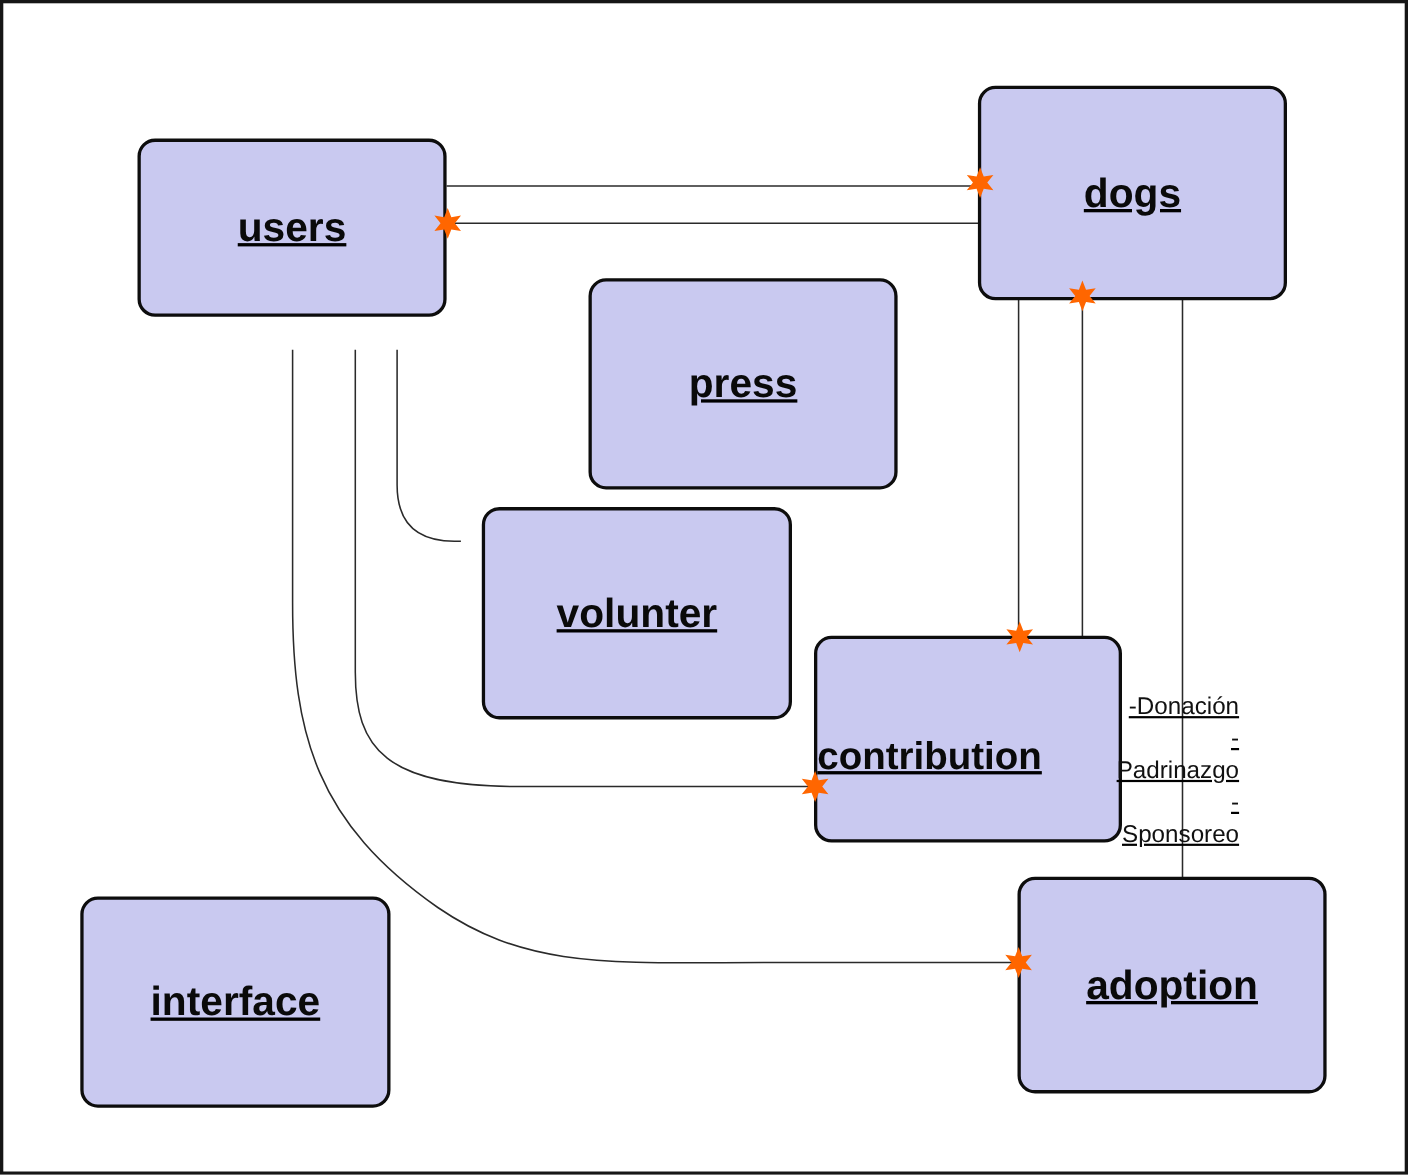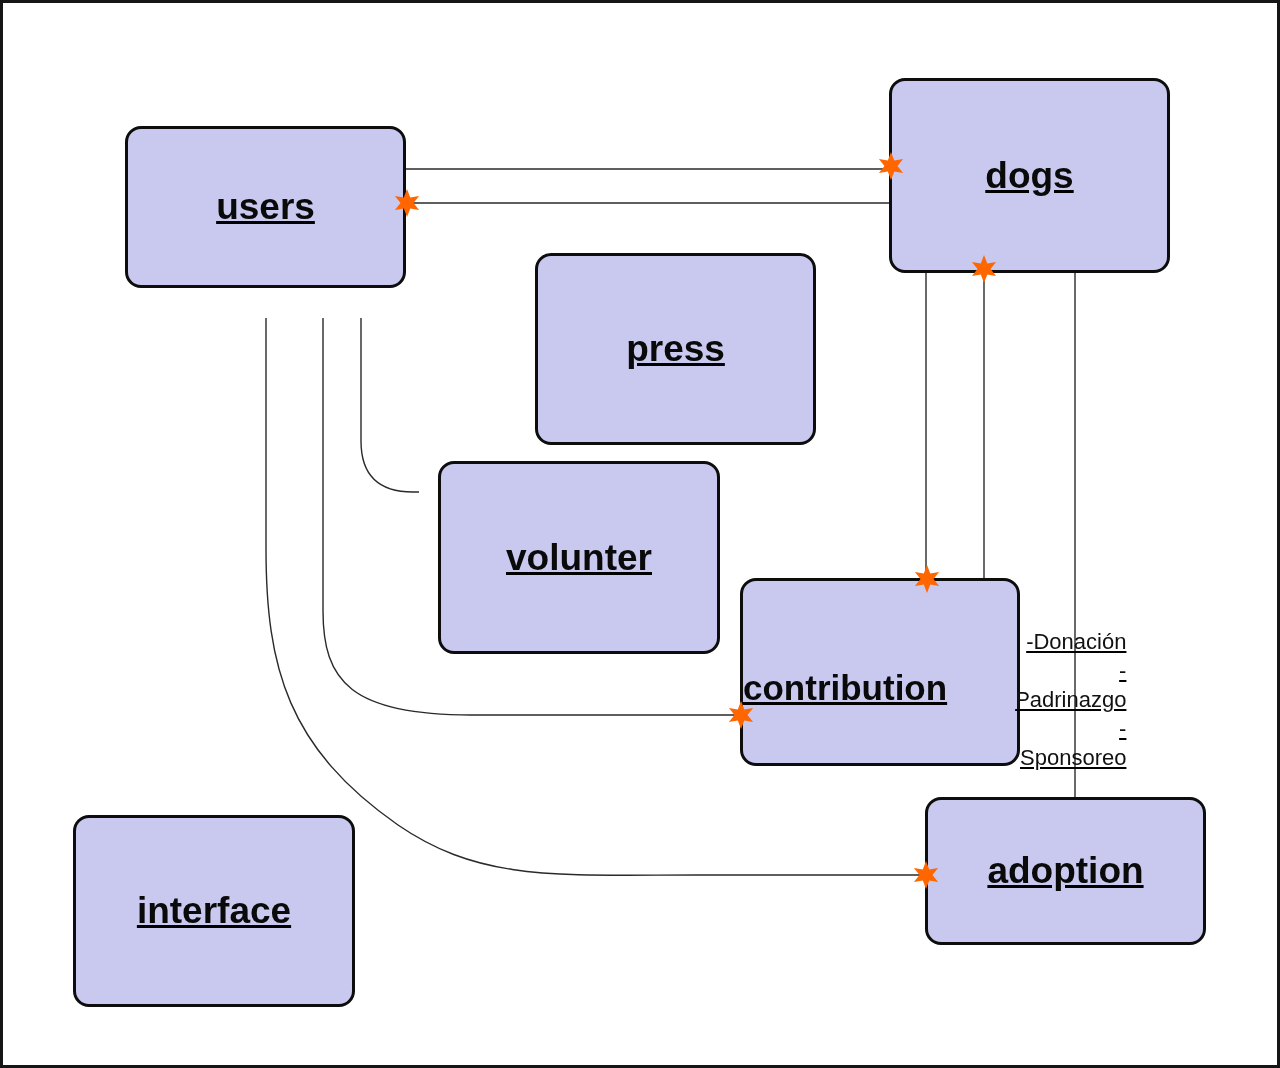--- a/index.html
+++ b/index.html
@@ -98,21 +98,21 @@
 
   <div class="node has-sublist" style="left:737px;top:575px;width:280px;height:188px;">
     <span class="label">contribution</span>
     <div class="sublist">
       <div>-Donación</div>
       <div>-Padrinazgo</div>
       <div>-Sponsoreo</div>
     </div>
   </div>
 
-  <div class="node" style="left:922px;top:794px;width:281px;height:148px;">
+  <div class="node" style="left:922px;top:794px;width:281px;height:197px;">
     <span class="label">adoption</span>
   </div>
 
   <div class="node" style="left:70px;top:812px;width:282px;height:192px;">
     <span class="label">interface</span>
   </div>
 
   <svg class="layer" id="marker-layer" viewBox="0 0 1280 1068" style="z-index:3;" aria-hidden="true">
       <polygon points="404.0,186.0 407.3,194.4 416.1,193.0 410.5,200.0 416.1,207.0 407.3,205.6 404.0,214.0 400.8,205.6 391.9,207.0 397.5,200.0 391.9,193.0 400.8,194.4" fill="#FF6600"></polygon>
       <polygon points="888.0,149.0 891.3,157.4 900.1,156.0 894.5,163.0 900.1,170.0 891.3,168.6 888.0,177.0 884.8,168.6 875.9,170.0 881.5,163.0 875.9,156.0 884.8,157.4" fill="#FF6600"></polygon>

